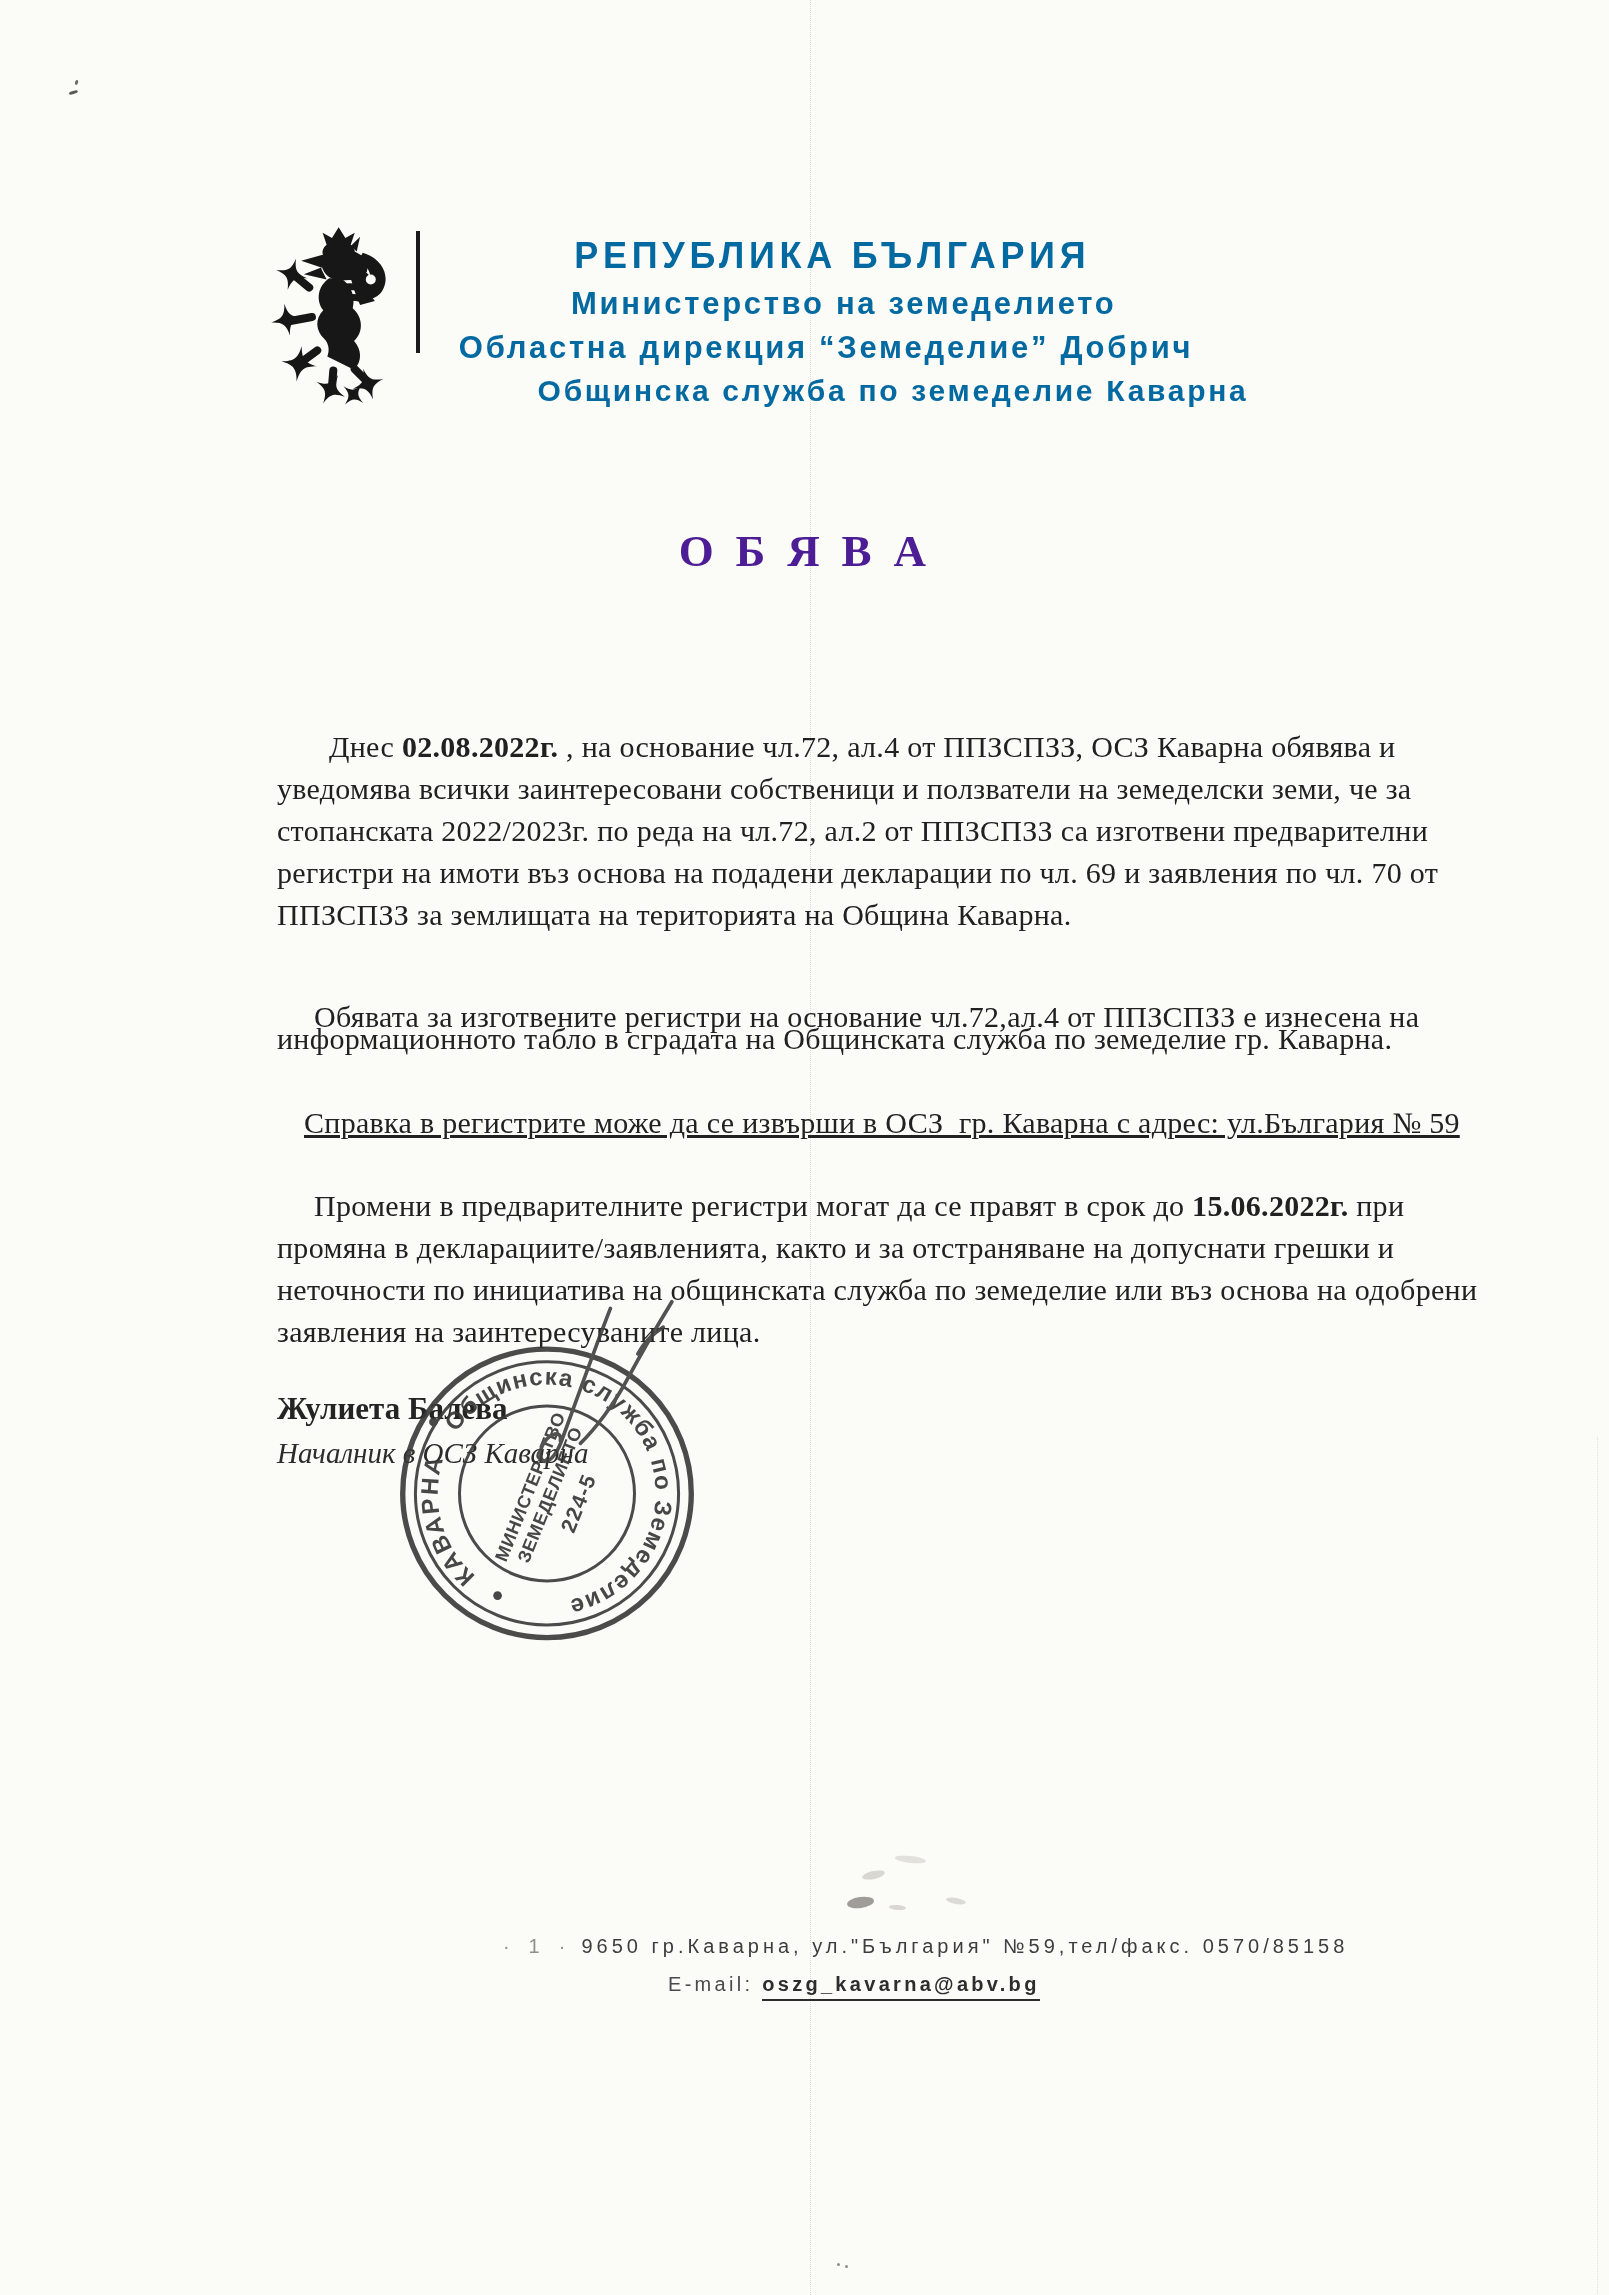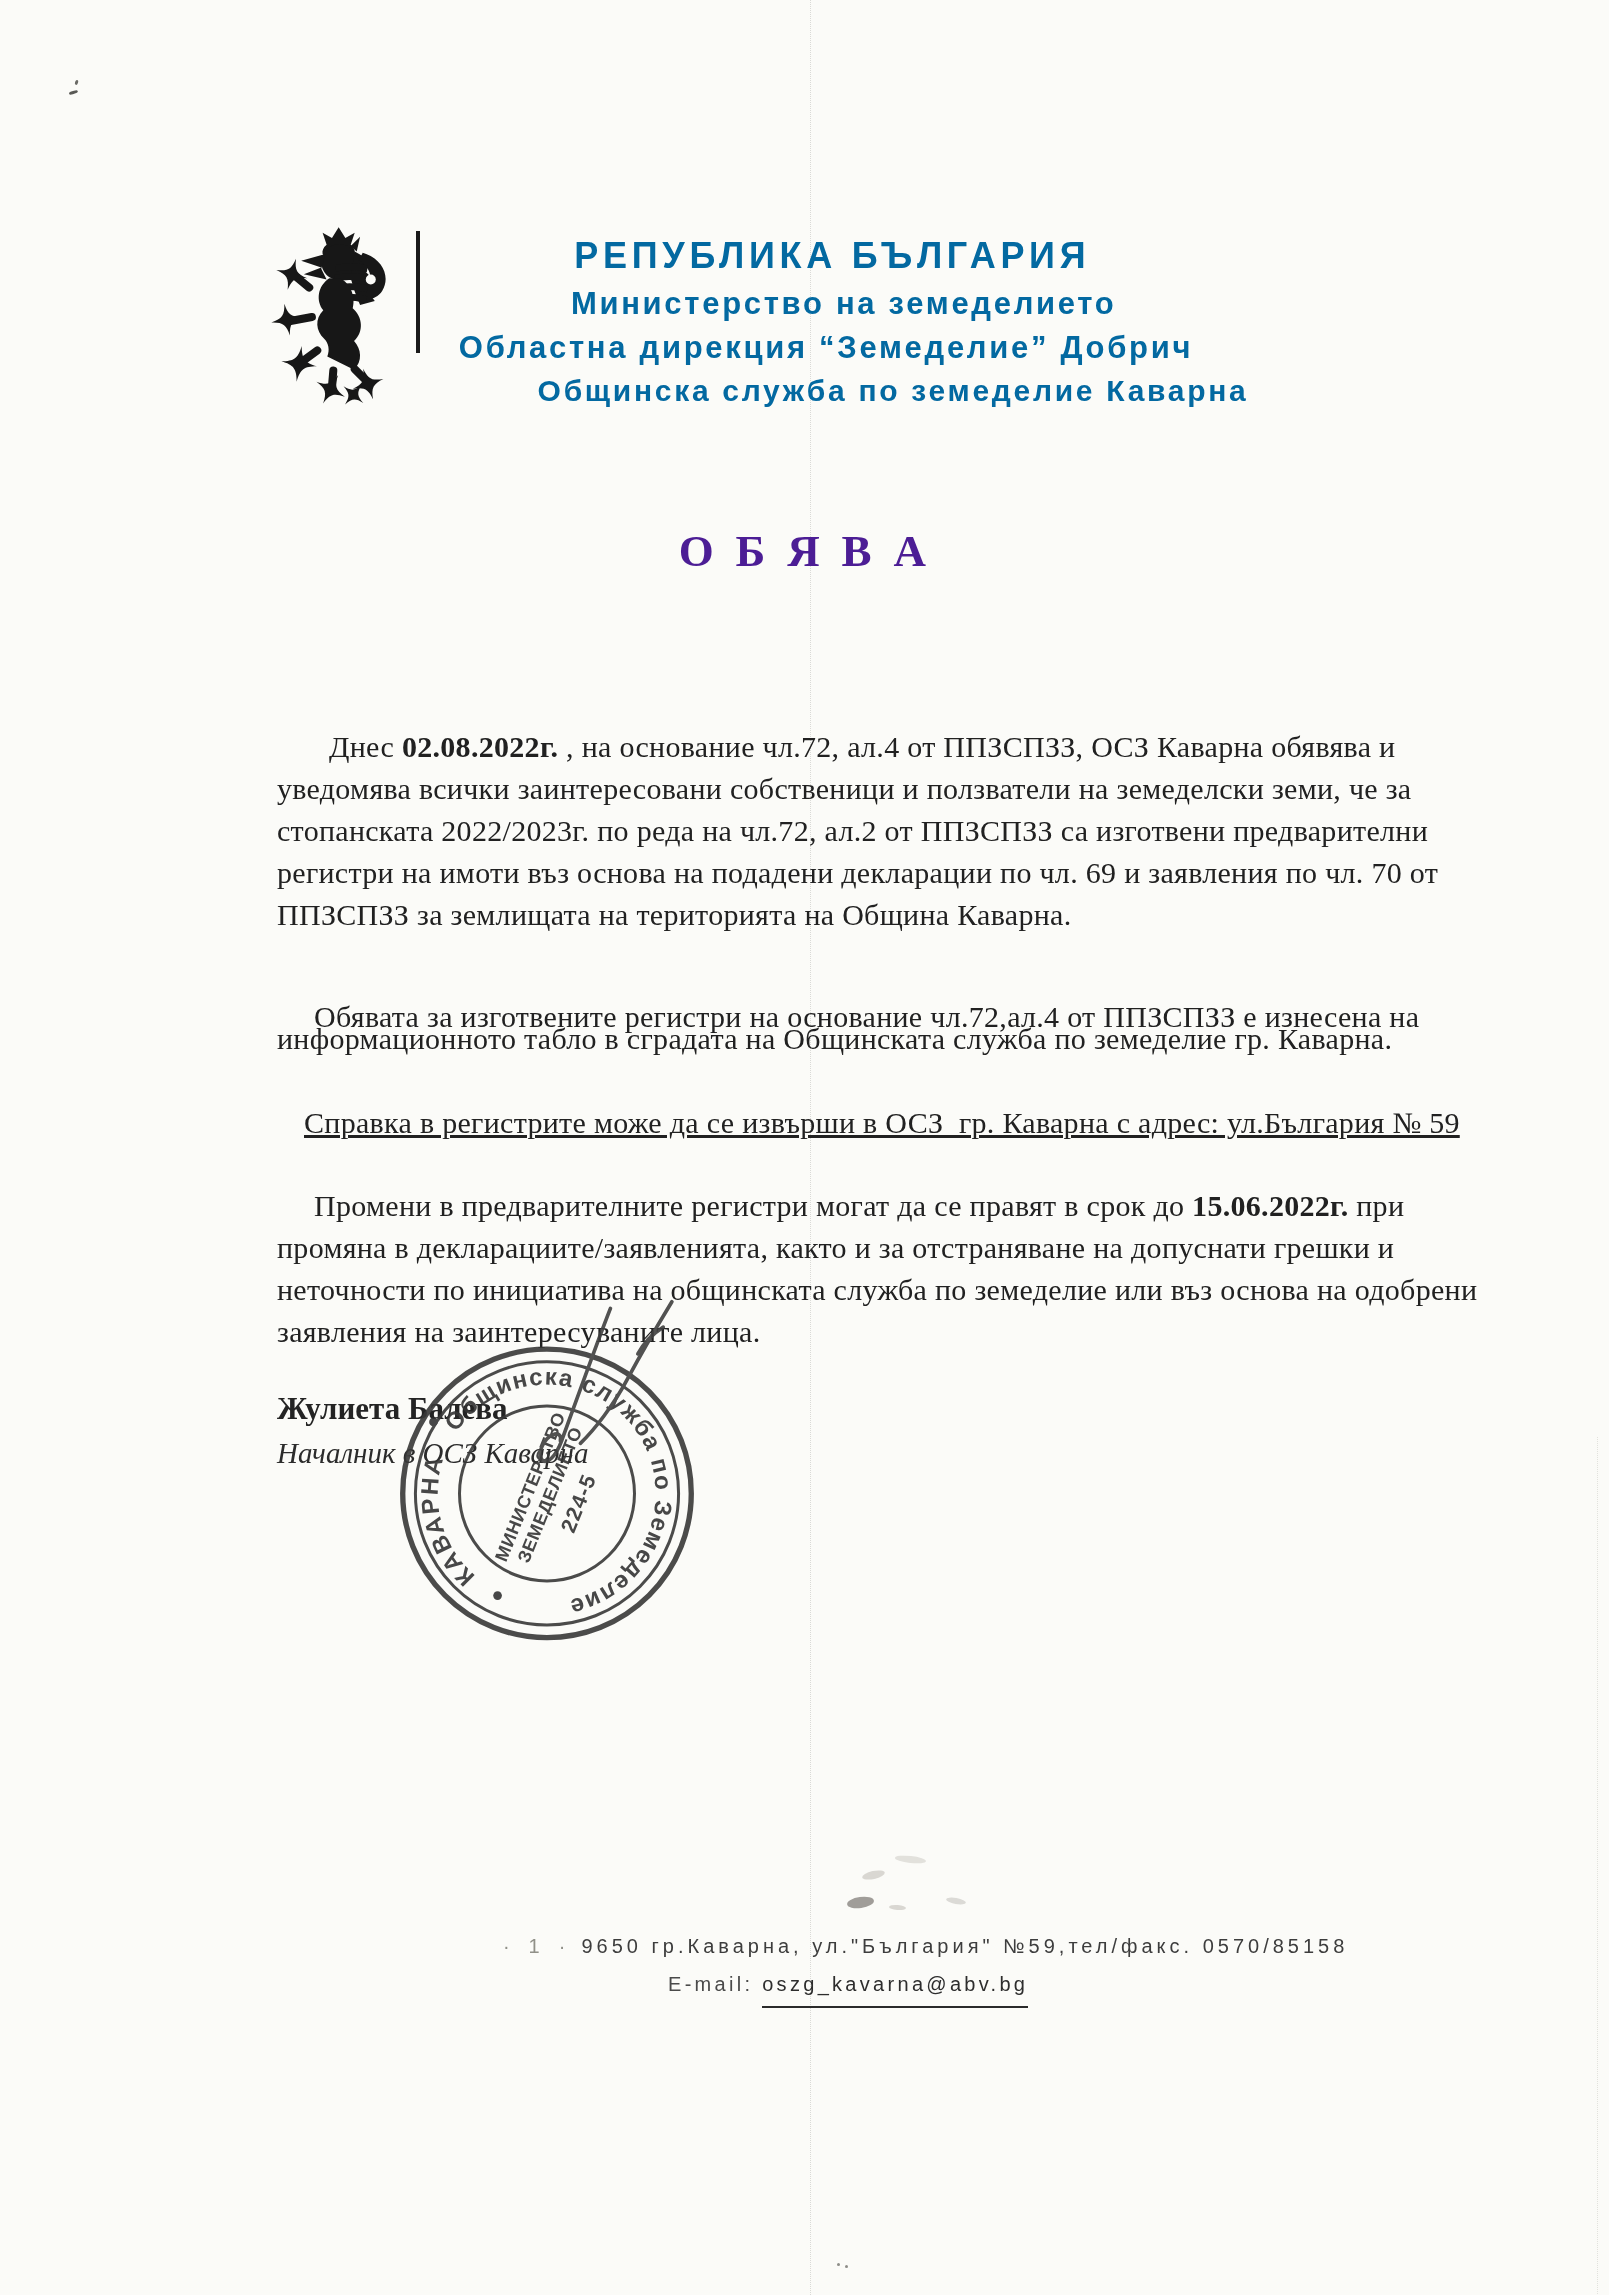--- a/index.html
+++ b/index.html
@@ -23,21 +23,21 @@
   
   .sig-name{position:absolute;left:277px;top:1391px;font-size:31px;font-weight:bold;color:#242424;white-space:pre;}
   .sig-title{position:absolute;left:277px;top:1437px;font-size:29px;font-style:italic;color:#2c2c2c;white-space:pre;}
   .stamp-svg{position:absolute;left:372px;top:1240px;width:354px;height:428px;opacity:.9;}
   
   .f1{position:absolute;left:503px;top:1935px;font-family:"Liberation Sans",sans-serif;font-size:20px;
       letter-spacing:4px;color:#3d3d3d;white-space:pre;}
   .f1 .marks{color:#909088;letter-spacing:6.7px;margin-right:9.4px;}
   .f2{position:absolute;left:668px;top:1973px;font-family:"Liberation Sans",sans-serif;font-size:20px;
       letter-spacing:3.3px;color:#4a4a4a;white-space:pre;}
-  .f2 .email{font-weight:normal;color:#2d2d2d;border-bottom:2px solid #2b2b2b;padding-bottom:11px;}
+  .f2 .email{font-weight:bold;color:#2d2d2d;border-bottom:2px solid #2b2b2b;padding-bottom:4px;}
   
   .scanline1{position:absolute;left:810px;top:0;height:2295px;border-left:1.3px dotted rgba(150,150,143,.32);}
   .scanline2{position:absolute;left:1597px;top:1437px;height:859px;border-left:1.3px dotted rgba(160,160,152,.28);}
   .speck-a{position:absolute;left:75px;top:80px;width:3.3px;height:5.3px;background:#6a6a66;border-radius:50%;transform:rotate(20deg);}
   .speck-b{position:absolute;left:69px;top:91px;width:8.7px;height:3.3px;background:#59595ا5;border-radius:40%;}
   .speck-b{position:absolute;left:69px;top:91px;width:8.7px;height:3.3px;background:#595955;border-radius:40%;transform:rotate(-18deg);}
   .blob{position:absolute;border-radius:50%;background:#8a857c;}
   .dotmark{position:absolute;width:3.3px;height:3.3px;border-radius:50%;background:#8d8d88;}
 </style>
 </head>

